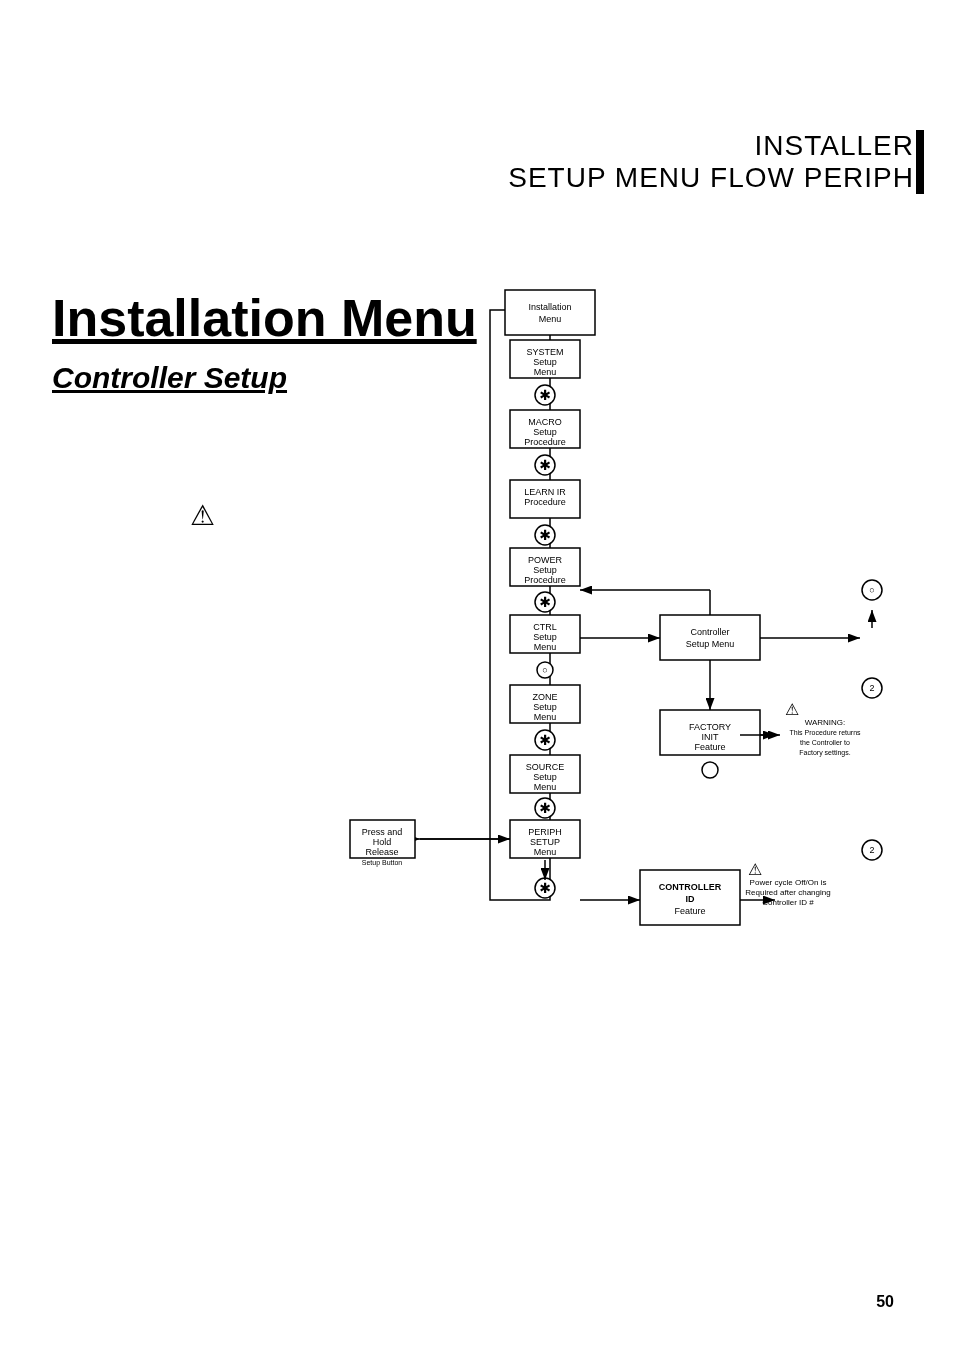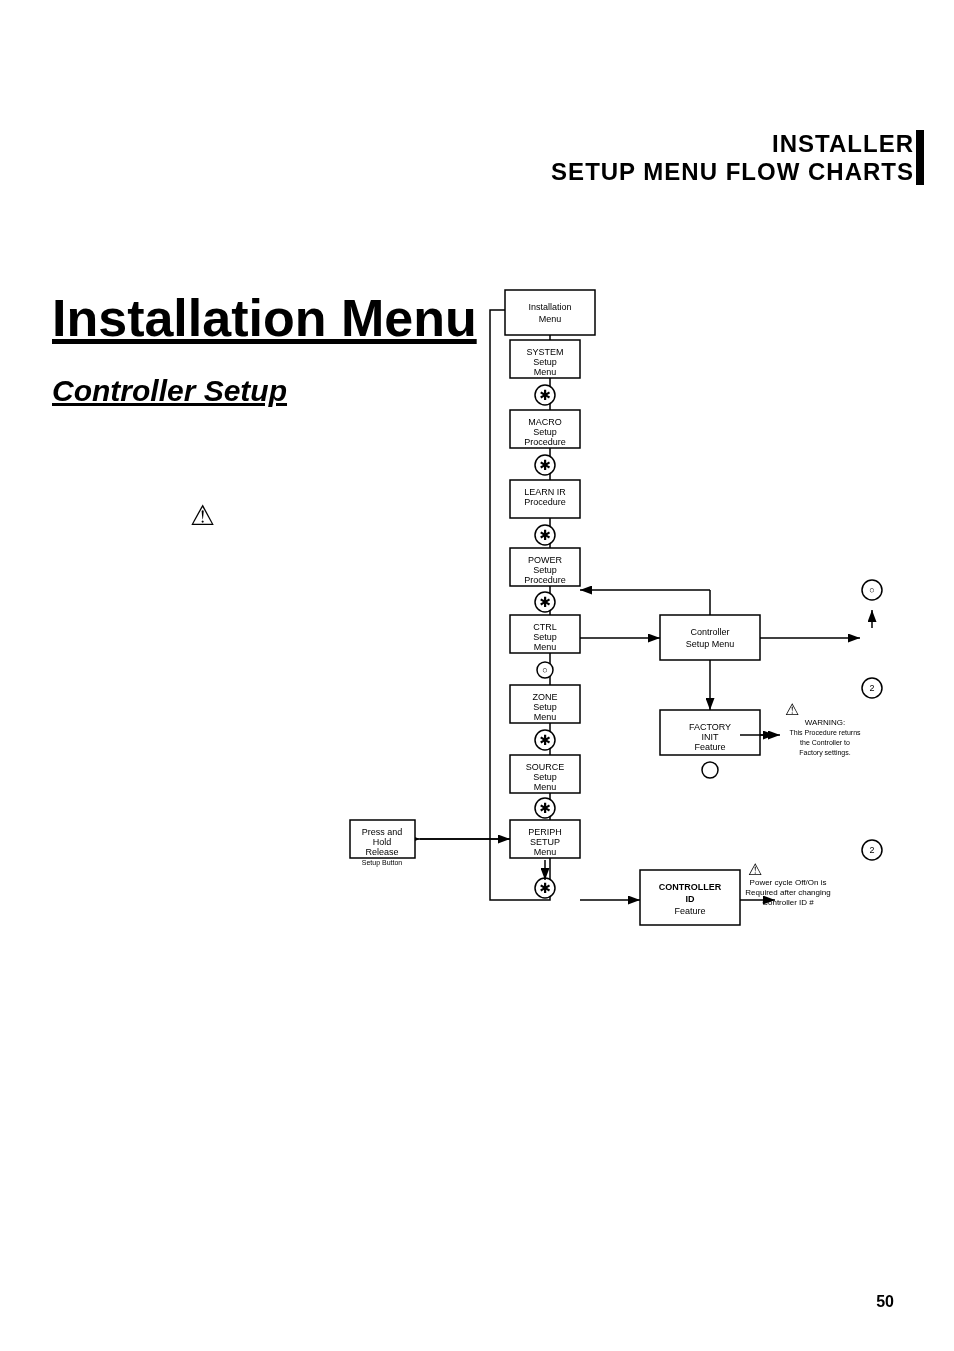--- a/index.html
+++ b/index.html
@@ -13,22 +13,22 @@
     }
 
     
     .header-title {
       position: absolute;
       top: 130px;
       right: 40px;
       text-align: right;
     }
     .header-title .title-text {
-      font-size: 24px;
-      font-weight: 700;
+      font-size: 28px;
+      font-weight: 400;
       line-height: 1.15;
       letter-spacing: 1px;
     }
     .header-title .title-bar {
       position: absolute;
       right: -10px;
       top: 0;
       width: 8px;
       height: 100%;
       background: #000;
@@ -53,21 +53,21 @@
       font-size: 52px;
       font-weight: 900;
       text-decoration: underline;
       line-height: 1.1;
     }
     .main-heading h2 {
       font-size: 30px;
       font-style: italic;
       font-weight: bold;
       text-decoration: underline;
-      margin-top: 27px;
+      margin-top: 14px;
     }
 
     
     .caution-block {
       position: absolute;
       left: 190px;
       top: 500px;
       display: flex;
       align-items: flex-start;
       gap: 8px;
@@ -122,21 +122,21 @@
       stroke: black;
       stroke-width: 1.5;
     }
   </style>
 </head>
 <body>
 
 <div class="header-title">
   <div class="title-bar"></div>
   <div class="title-text">INSTALLER</div>
-  <div class="title-text">SETUP MENU FLOW CHARTS</div>
+  <div class="title-text">SETUP MENU FLOW PERIPH</div>
 </div>
 
 <div class="page-number">50</div>
 
 <div class="main-heading">
   <h1>Installation Menu</h1>
   <h2>Controller Setup</h2>
 </div>
 
 <div class="caution-block">

